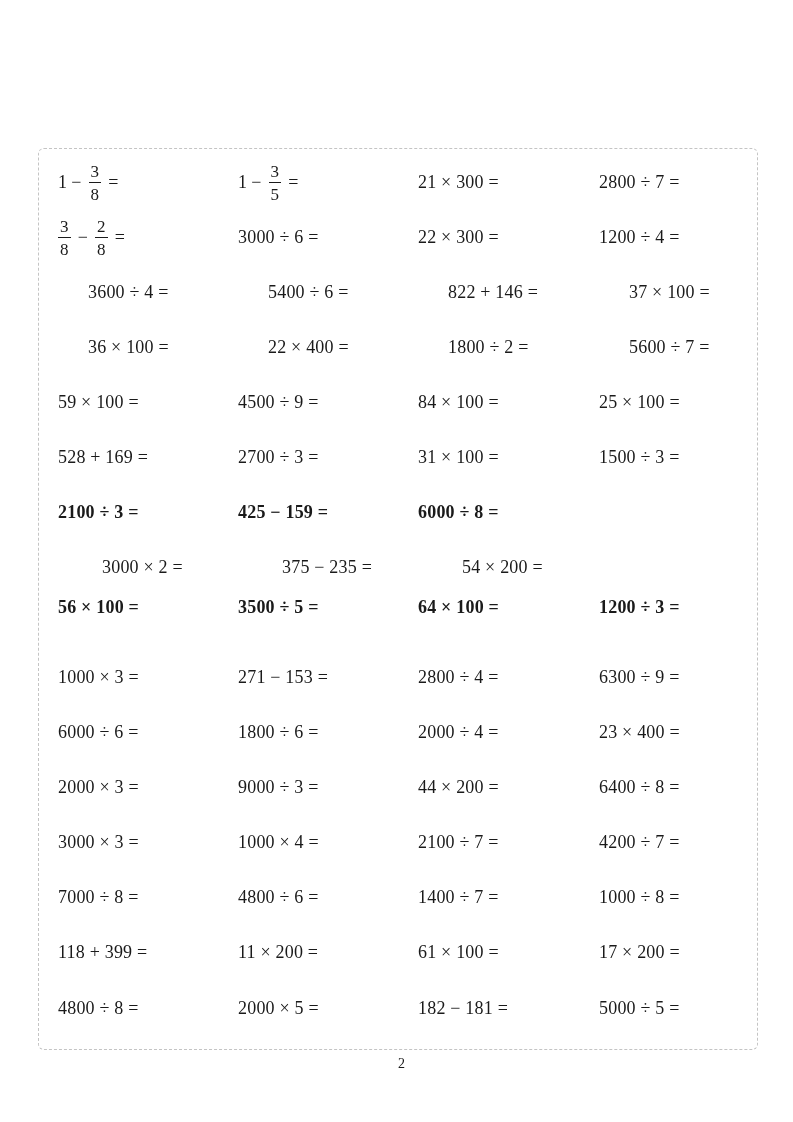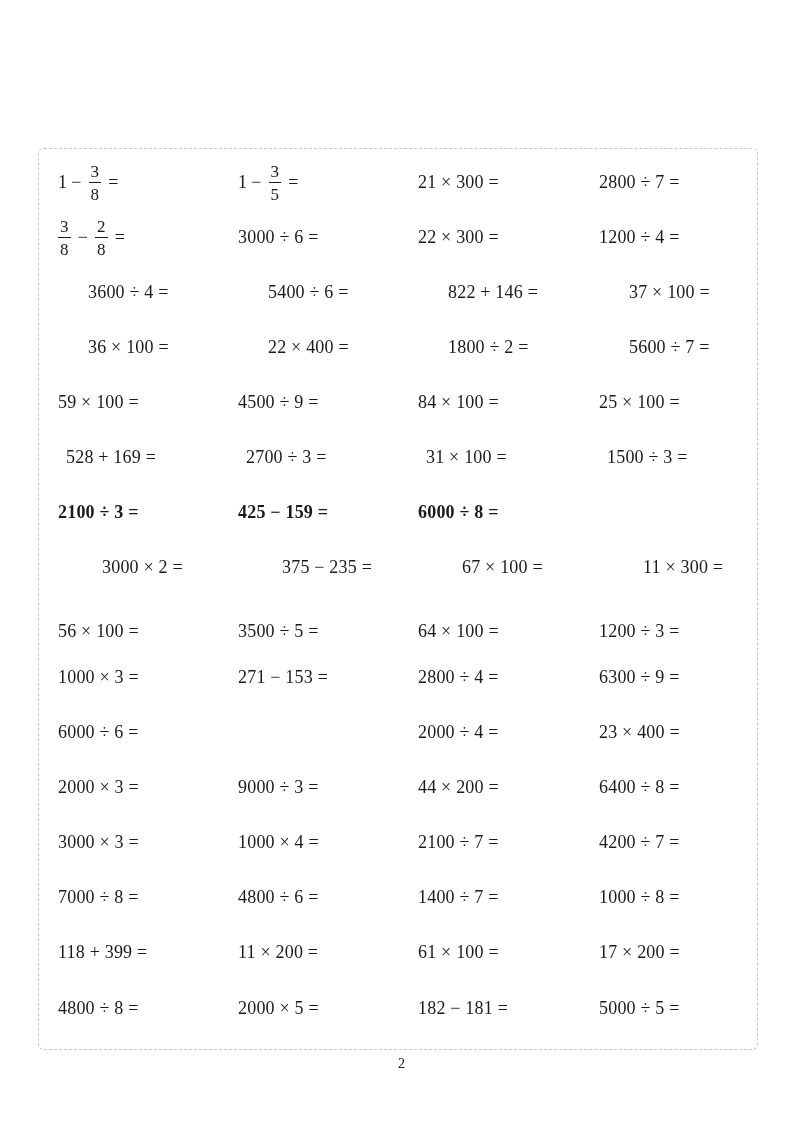--- a/index.html
+++ b/index.html
@@ -142,56 +142,56 @@
     <div class="cell c3">5600 ÷ 7 =</div>
   </div>
 
   <div class="row" style="top:220px;">
     <div class="cell c0">59 × 100 =</div>
     <div class="cell c1">4500 ÷ 9 =</div>
     <div class="cell c2">84 × 100 =</div>
     <div class="cell c3">25 × 100 =</div>
   </div>
 
-  <div class="row" style="top:275px;margin-left:8px;">
+  <div class="row" style="top:275px;">
     <div class="cell c0">528 + 169 =</div>
     <div class="cell c1">2700 ÷ 3 =</div>
     <div class="cell c2">31 × 100 =</div>
     <div class="cell c3">1500 ÷ 3 =</div>
   </div>
 
   <div class="row" style="top:330px;font-weight:bold;">
     <div class="cell c0">2100 ÷ 3 =</div>
     <div class="cell c1">425 − 159 =</div>
     <div class="cell c2">6000 ÷ 8 =</div>
   </div>
 
   <div class="row" style="top:385px;margin-left:44px;">
     <div class="cell c0">3000 × 2 =</div>
     <div class="cell c1">375 − 235 =</div>
-    <div class="cell c2">67 × 100 =</div>
-    <div class="cell c3">11 × 300 =</div>
-  </div>
-
-  <div class="row" style="top:449px;">
+    <div class="cell c2">54 × 200 =</div>
+  </div>
+
+  <div class="row" style="top:425px;font-weight:bold;">
     <div class="cell c0">56 × 100 =</div>
     <div class="cell c1">3500 ÷ 5 =</div>
     <div class="cell c2">64 × 100 =</div>
     <div class="cell c3">1200 ÷ 3 =</div>
   </div>
 
   <div class="row" style="top:495px;text-align:right;">
     <div class="cell c0">1000 × 3 =</div>
     <div class="cell c1">271 − 153 =</div>
     <div class="cell c2">2800 ÷ 4 =</div>
     <div class="cell c3">6300 ÷ 9 =</div>
   </div>
 
   <div class="row" style="top:550px;">
     <div class="cell c0">6000 ÷ 6 =</div>
+    <div class="cell c1">1800 ÷ 6 =</div>
     <div class="cell c2">2000 ÷ 4 =</div>
     <div class="cell c3">23 × 400 =</div>
   </div>
 
   <div class="row" style="top:605px;">
     <div class="cell c0">2000 × 3 =</div>
     <div class="cell c1">9000 ÷ 3 =</div>
     <div class="cell c2">44 × 200 =</div>
     <div class="cell c3">6400 ÷ 8 =</div>
   </div>

